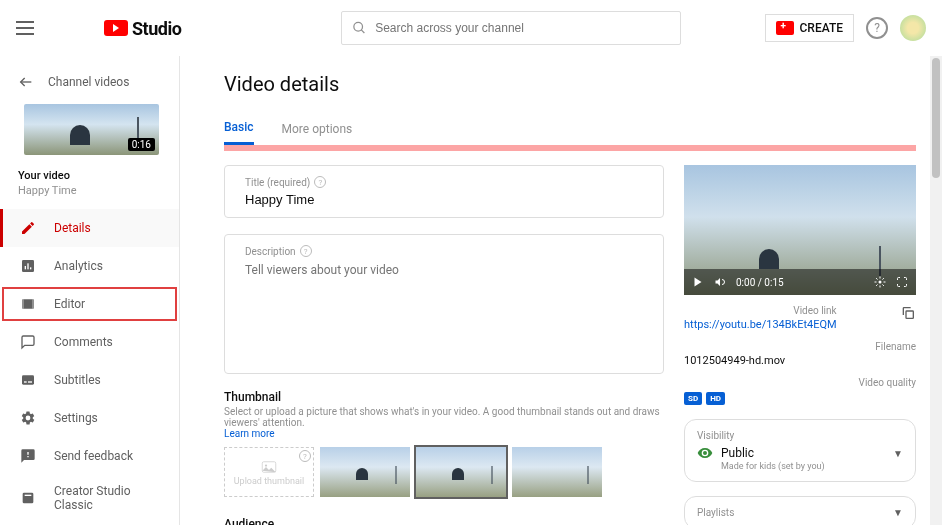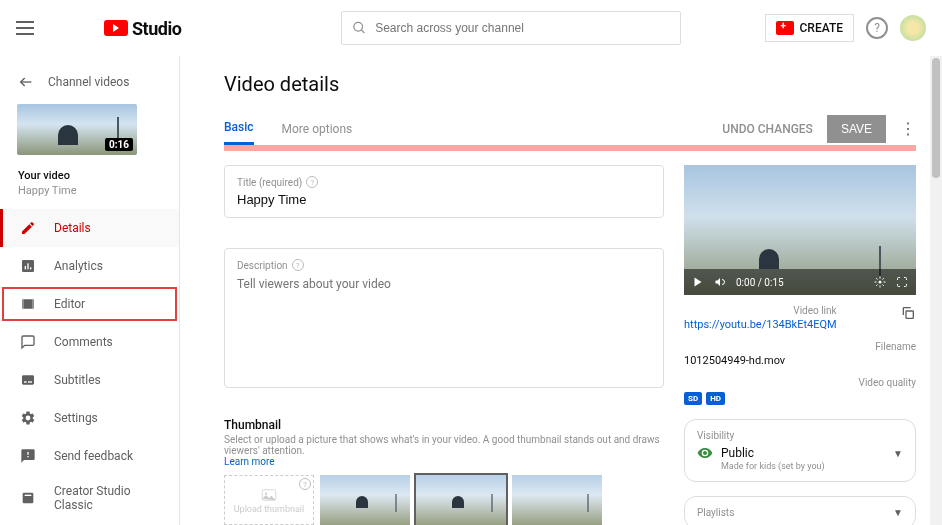--- a/index.html
+++ b/index.html
@@ -15,21 +15,21 @@
 .search-box input { border: none; outline: none; width: 100%; font-size: 12px; color: #606060; margin-left: 8px; }
 .header-right { margin-left: auto; display: flex; align-items: center; gap: 12px; }
 .create-btn { display: flex; align-items: center; gap: 6px; border: 1px solid #ddd; padding: 6px 10px; font-weight: 500; font-size: 12px; cursor: pointer; background: #fff; }
 .create-cam { width: 18px; height: 14px; background: #ff0000; border-radius: 2px; position: relative; }
 .create-cam::after { content: '+'; color: #fff; font-size: 10px; position: absolute; left: 5px; top: -1px; font-weight: bold; }
 .help-icon { width: 22px; height: 22px; border: 2px solid #909090; border-radius: 50%; display: flex; align-items: center; justify-content: center; font-size: 12px; color: #909090; }
 .profile-icon { width: 26px; height: 26px; border-radius: 50%; background: radial-gradient(circle, #f4e7a8 30%, #c8e0a0 70%); }
 .main { display: flex; height: calc(100% - 56px); gap: 24px; }
 .sidebar { width: 180px; border-right: 1px solid #e5e5e5; padding-top: 12px; display: flex; flex-direction: column; }
 .back-row { display: flex; align-items: center; gap: 14px; padding: 6px 18px; font-size: 12px; color: #606060; }
-.video-thumb-sm { margin: 8px 17px 10px; width: 120px; height: 73px; position: relative; background: linear-gradient(180deg,#a8c5e0 0%,#d4e4f0 40%,#8b9578 100%); border-radius: 2px; font-weight: bold; }
+.video-thumb-sm { margin: 8px 24px 10px; width: 135px; height: 73px; position: relative; background: linear-gradient(180deg,#a8c5e0 0%,#d4e4f0 40%,#8b9578 100%); border-radius: 2px; }
 .duration-badge { position: absolute; bottom: 4px; right: 4px; background: #000; color: #fff; font-size: 10px; padding: 1px 4px; border-radius: 2px; }
 .your-video { padding: 4px 18px 12px; }
 .your-video .lbl { font-size: 11px; font-weight: 500; }
 .your-video .title { font-size: 11px; color: #909090; margin-top: 2px; }
 .side-items { flex: 1; }
 .side-item { display: flex; align-items: center; gap: 16px; padding: 9px 18px; font-size: 12px; color: #606060; cursor: pointer; }
 .side-item.active { color: #cc0000; background: #f9f9f9; border-left: 3px solid #cc0000; padding-left: 15px; }
 .side-item.highlighted { outline: 2px solid #e04040; outline-offset: -4px; }
 .side-icon { width: 20px; height: 20px; display: flex; align-items: center; justify-content: center; flex-shrink: 0; }
 .side-bottom { padding-bottom: 4px; }
@@ -38,21 +38,21 @@
 .tabs-row { display: flex; align-items: center; border-bottom: 6px solid #fca5a5; margin-bottom: 14px; }
 .tab { padding: 8px 0; margin-right: 28px; font-size: 12px; color: #909090; cursor: pointer; }
 .tab.active { color: #065fd4; border-bottom: 3px solid #065fd4; font-weight: 500; }
 .tabs-actions { margin-left: auto; display: flex; align-items: center; gap: 14px; }
 .undo-btn { font-size: 12px; color: #909090; cursor: pointer; font-weight: 500; }
 .save-btn { background: #909090; color: #fff; padding: 7px 14px; font-size: 12px; border: none; cursor: pointer; font-weight: 500; }
 .more-dots { font-size: 16px; color: #606060; cursor: pointer; }
 .editor-cols { display: flex; gap: 20px; }
 .left-col { flex: 1; }
 .right-col { width: 232px; }
-.field { border: 1px solid #ddd; border-radius: 4px; padding: 10px 12px; margin-bottom: 30px; }
+.field { border: 1px solid #ddd; border-radius: 4px; padding: 10px 20px; margin-bottom: 16px; }
 .field-label { font-size: 10px; color: #909090; display: flex; align-items: center; gap: 4px; }
 .field-input { border: none; outline: none; width: 100%; font-size: 13px; margin-top: 4px; color: #0d0d0d; }
 .desc-box { height: 140px; }
 .desc-box textarea { border: none; outline: none; width: 100%; height: 100px; resize: none; font-size: 12px; color: #909090; font-family: inherit; margin-top: 6px; }
 .section-h { font-size: 12px; font-weight: 500; margin-top: 8px; }
 .section-sub { font-size: 10px; color: #909090; margin-top: 2px; }
 .learn-link { color: #065fd4; font-size: 10px; cursor: pointer; }
 .thumbs-row { display: flex; gap: 6px; margin-top: 8px; }
 .thumb-upload { width: 90px; height: 50px; border: 1px dashed #ccc; display: flex; flex-direction: column; align-items: center; justify-content: center; position: relative; color: #ccc; font-size: 9px; }
 .thumb-opt { width: 90px; height: 50px; background: linear-gradient(180deg,#b8d0e8 0%,#dce8f2 40%,#98a082 100%); position: relative; }
@@ -206,25 +206,20 @@
         <span>Creator Studio Classic</span>
       </div>
     </div>
   </div>
 
   <div class="content">
     <div class="page-title">Video details</div>
     <div class="tabs-row">
       <div class="tab active">Basic</div>
       <div class="tab">More options</div>
-      <div class="tabs-actions">
-        <span class="undo-btn">UNDO CHANGES</span>
-        <button class="save-btn">SAVE</button>
-        <span class="more-dots">⋮</span>
-      </div>
     </div>
 
     <div class="editor-cols">
       <div class="left-col">
         <div class="field">
           <div class="field-label">
             <span>Title (required)</span>
             <span class="help-q">?</span>
           </div>
           <input class="field-input" value="Happy Time" style="">

